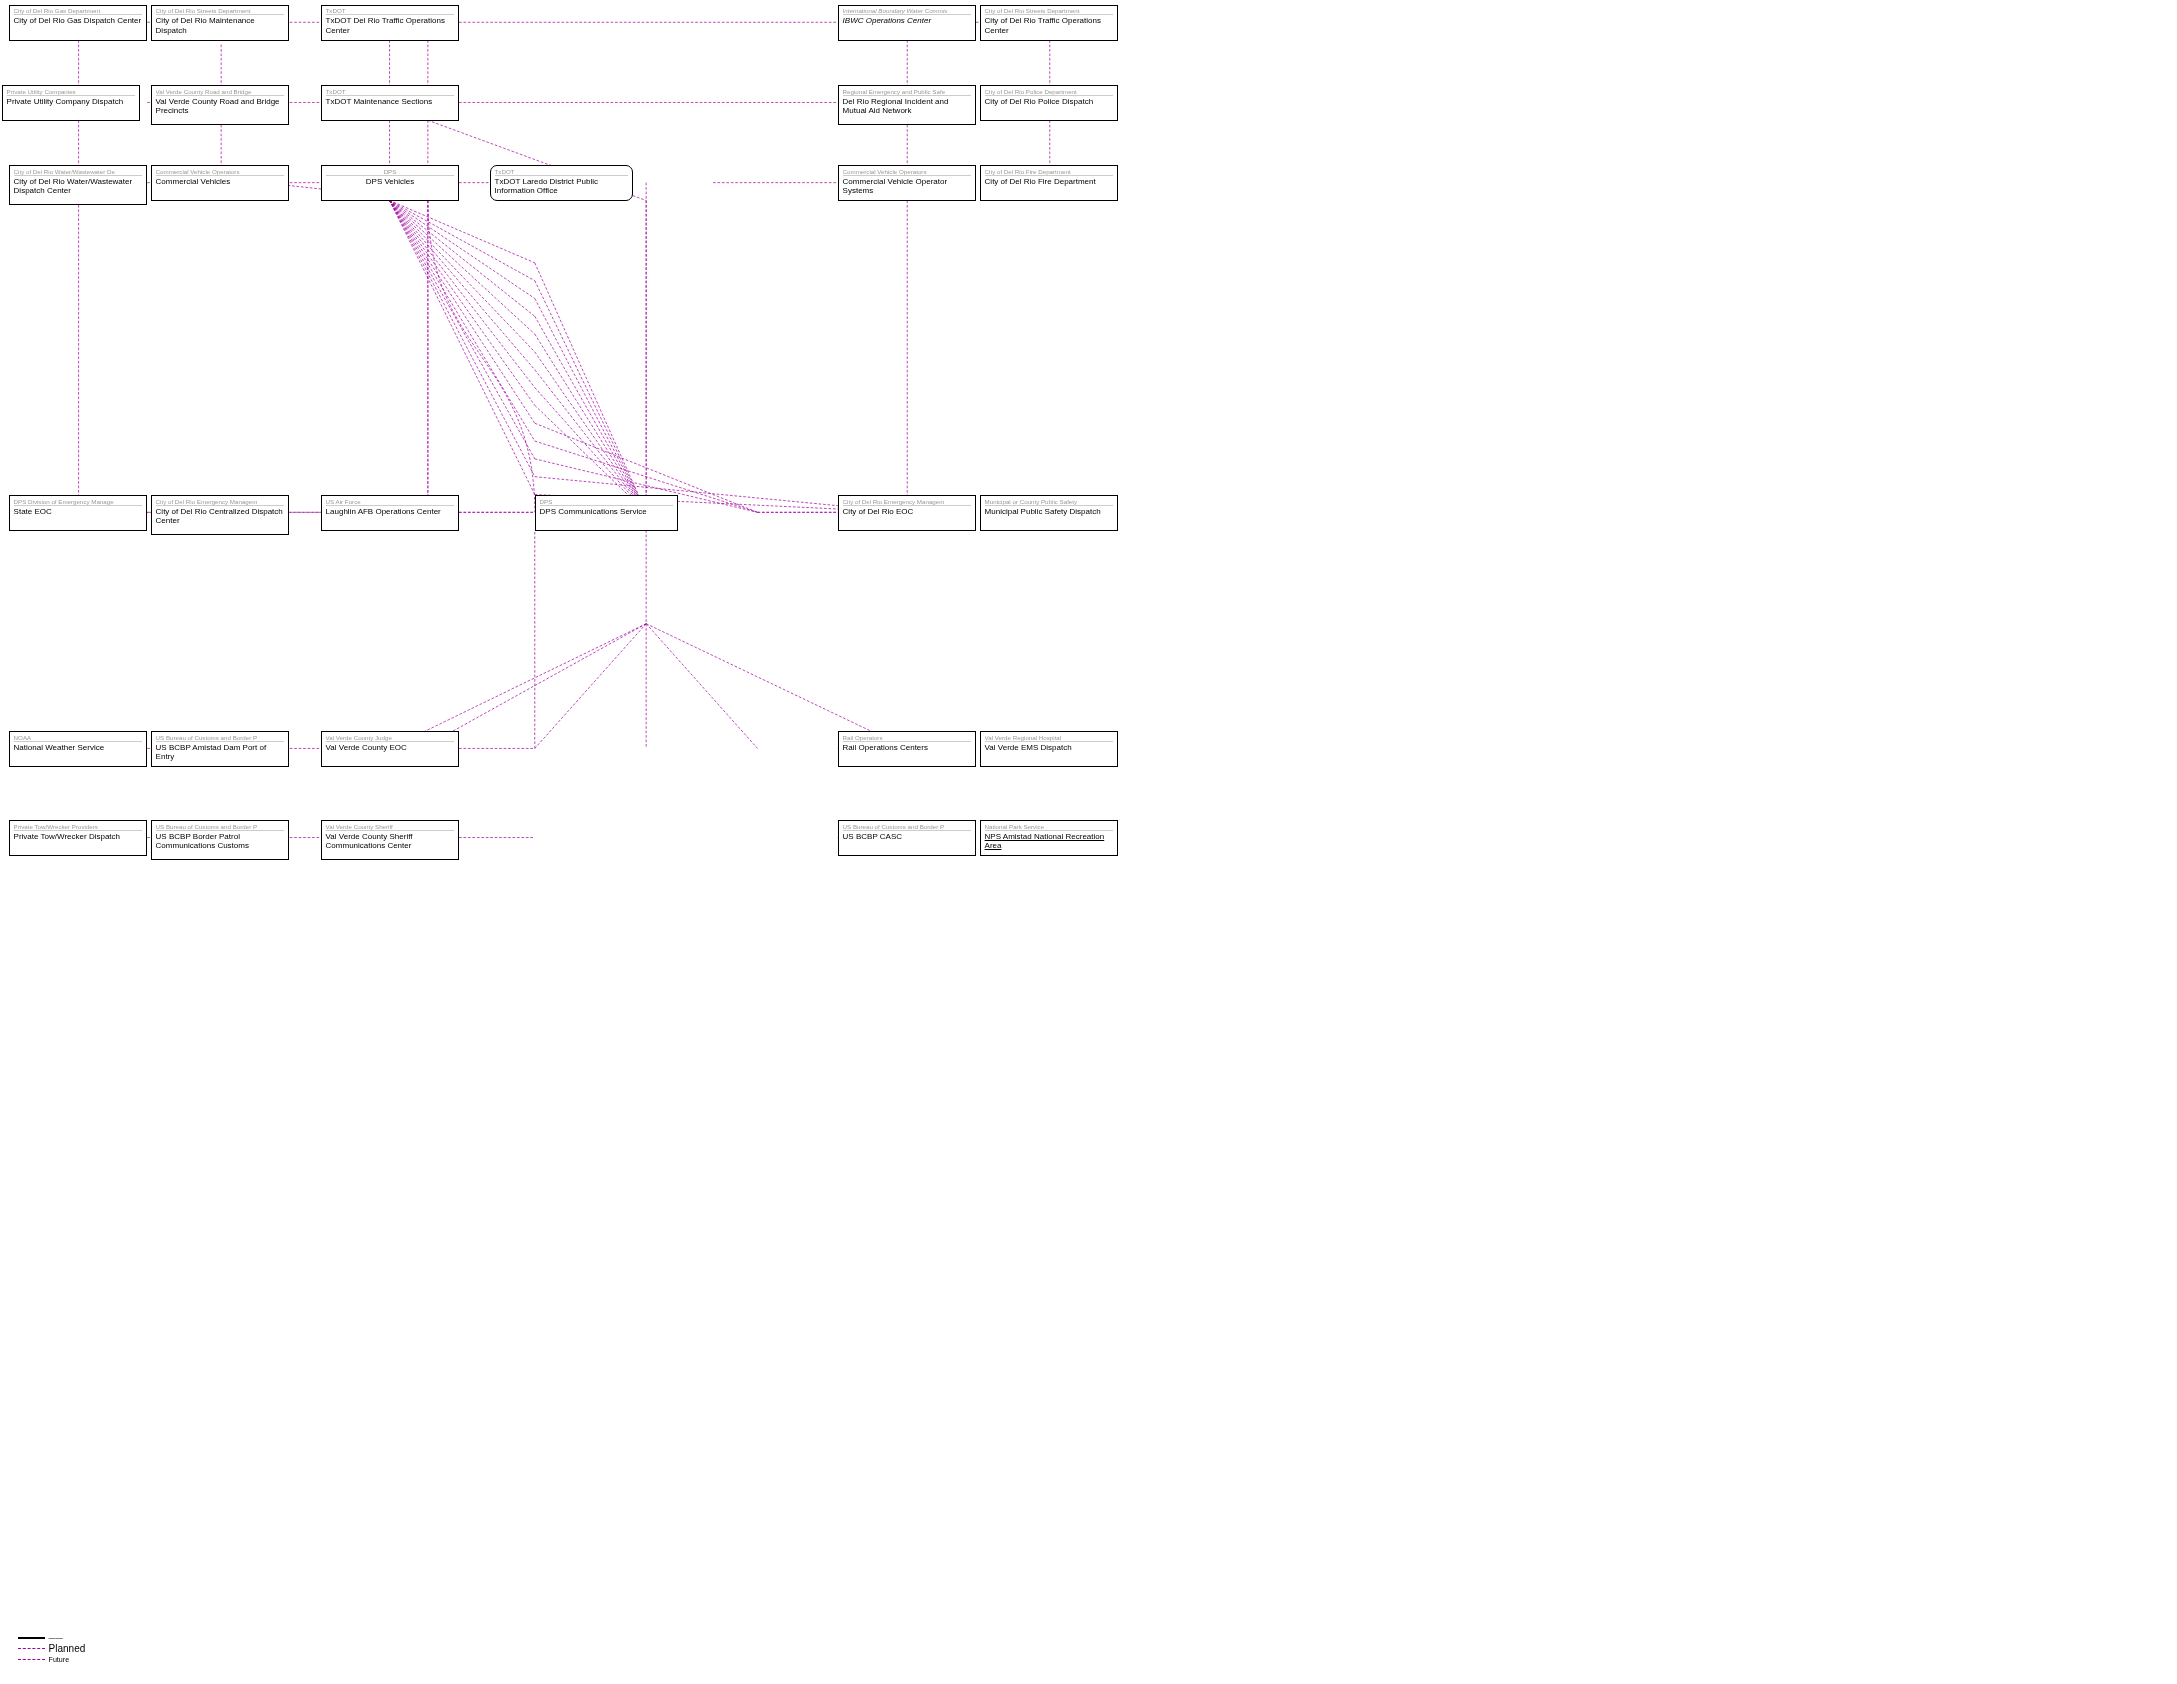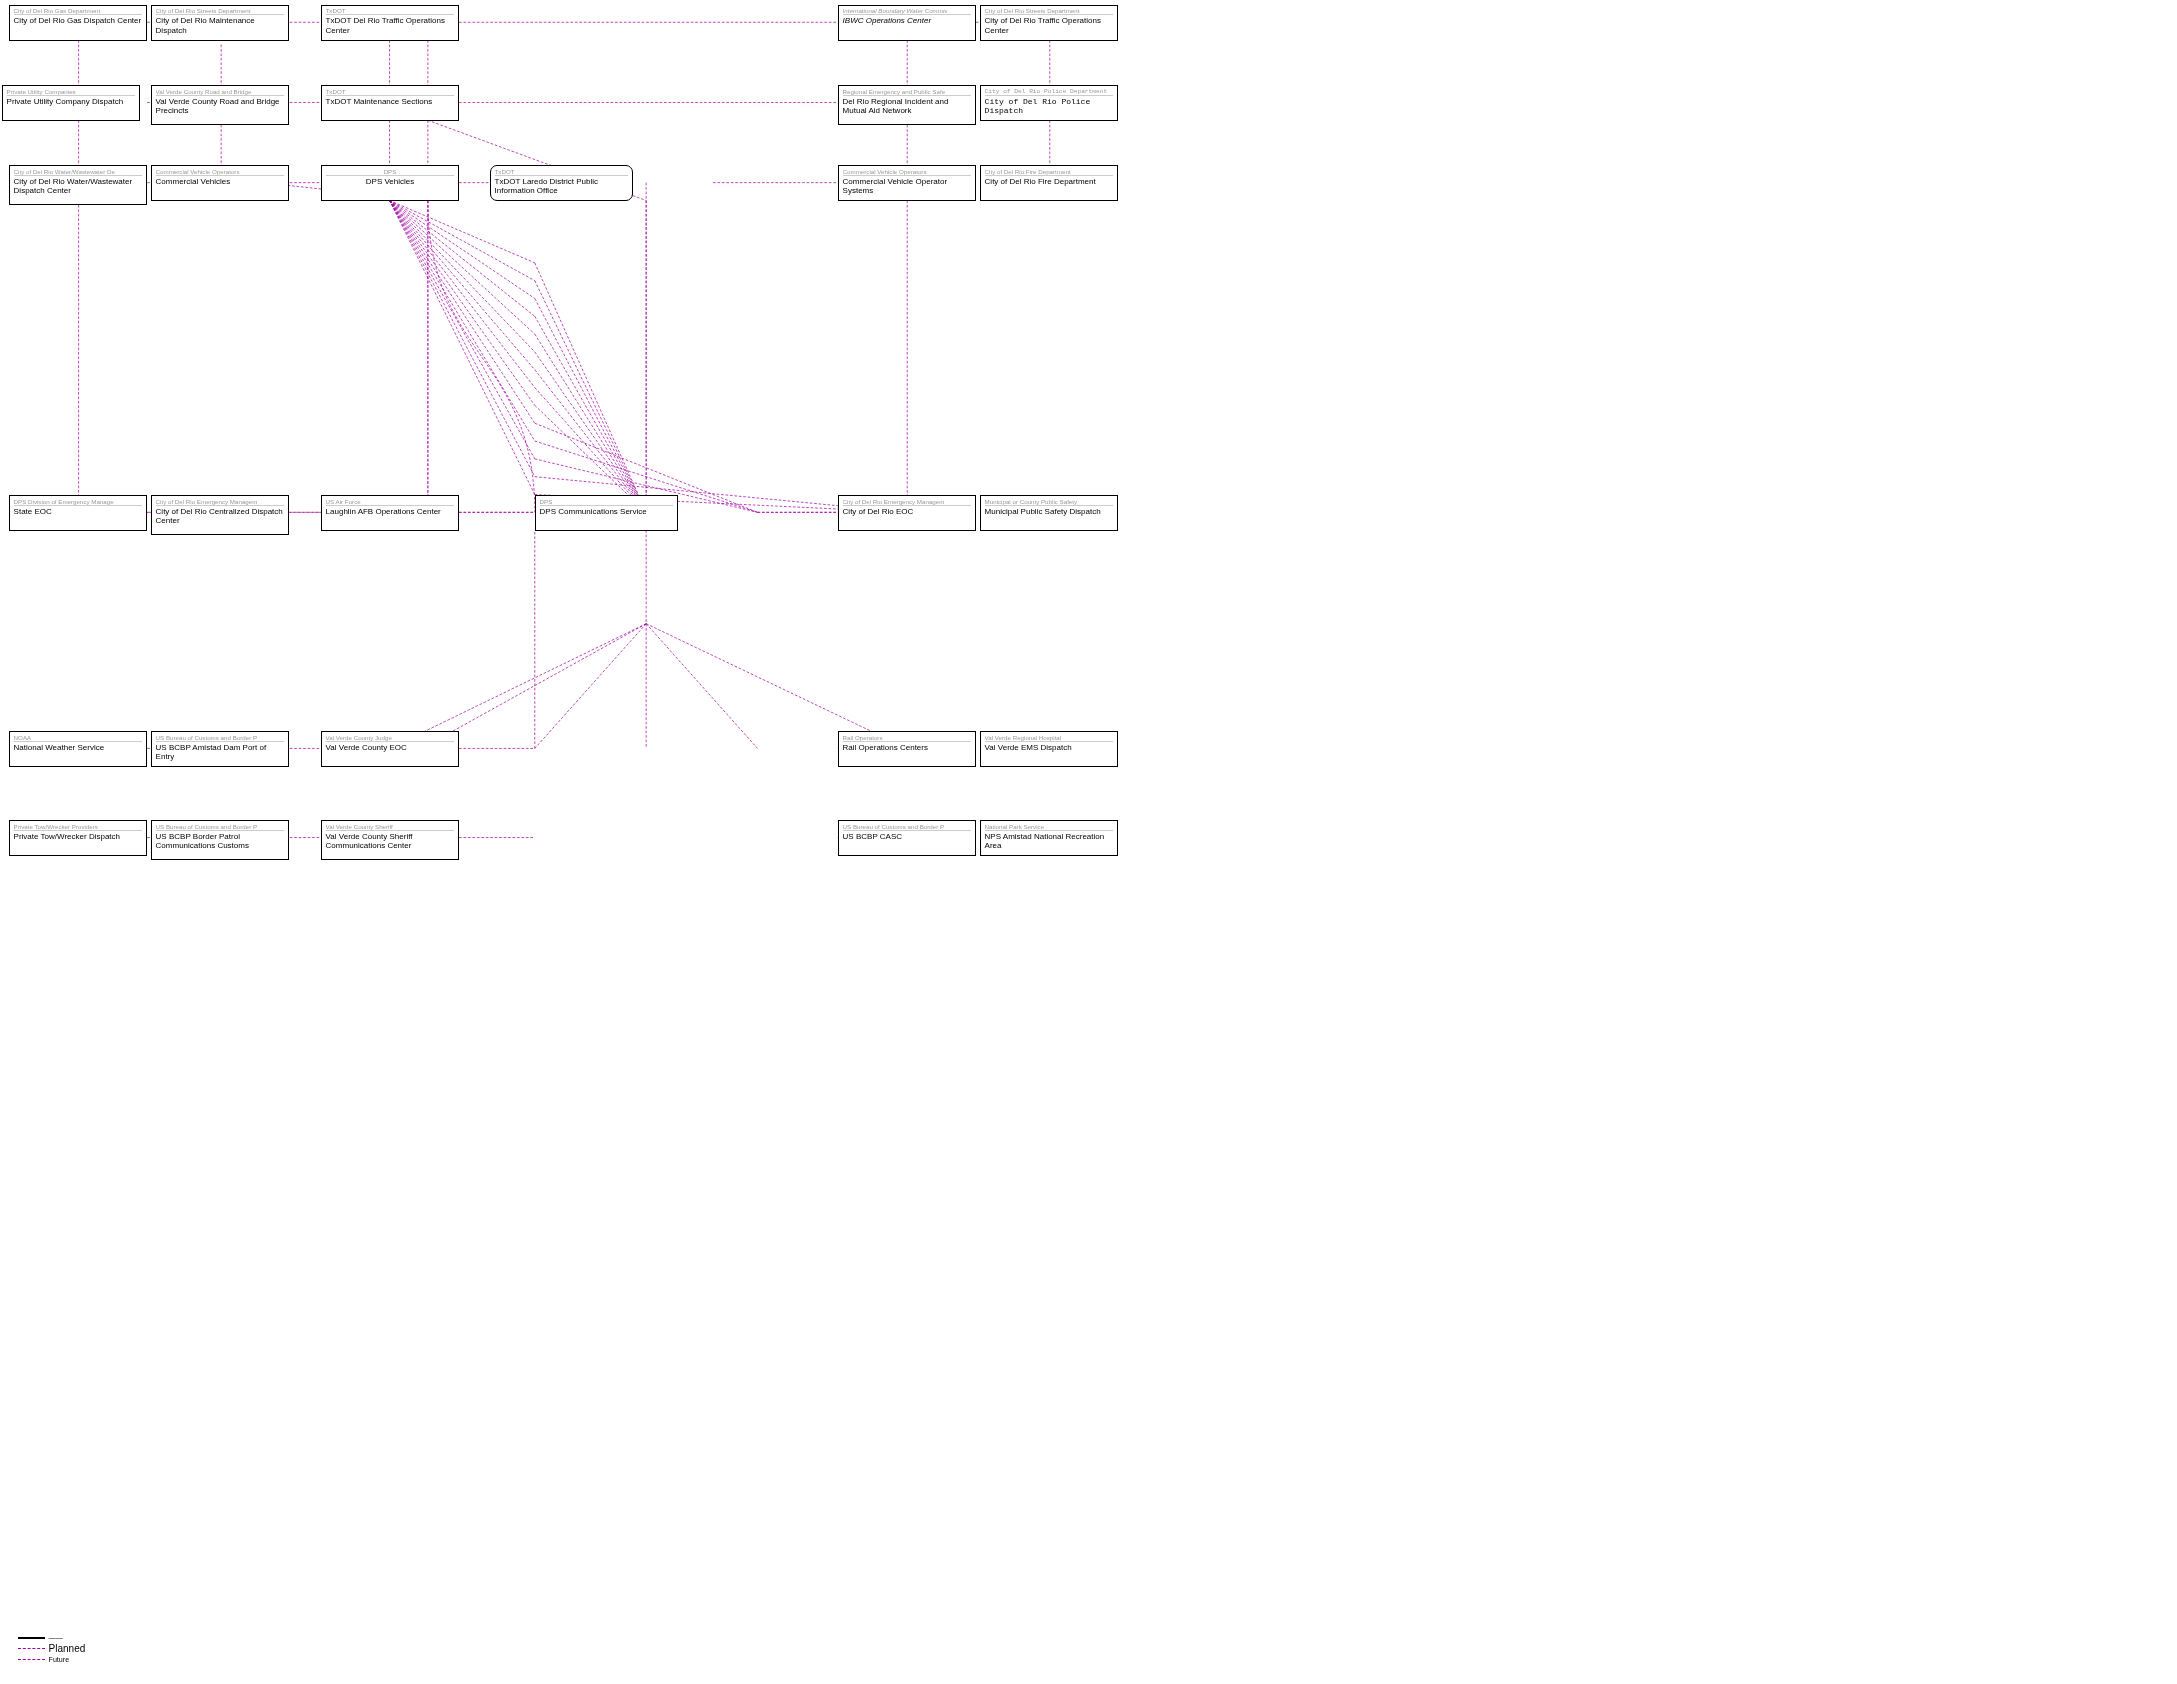--- a/index.html
+++ b/index.html
@@ -192,21 +192,21 @@
       <div class="node-title">Val Verde County Road and Bridge Precincts</div>
     </div>
     <div class="node-box" style="left: 321px; top: 85px; width: 138px; min-height: 36px;">
       <div class="node-category">TxDOT</div>
       <div class="node-title">TxDOT Maintenance Sections</div>
     </div>
     <div class="node-box" style="left: 838px; top: 85px; width: 138px; min-height: 40px;">
       <div class="node-category">Regional Emergency and Public Safe</div>
       <div class="node-title">Del Rio Regional Incident and Mutual Aid Network</div>
     </div>
-    <div class="node-box" style="left: 980px; top: 85px; width: 138px; min-height: 36px; font-family: Liberation Mono, monospace;">
+    <div class="node-box" style="left: 980px; top: 85px; width: 138px; min-height: 36px;">
       <div class="node-category">City of Del Rio Police Department</div>
       <div class="node-title">City of Del Rio Police Dispatch</div>
     </div>
     <div class="node-box" style="left: 9px; top: 165px; width: 138px; min-height: 40px;">
       <div class="node-category">City of Del Rio Water/Wastewater De</div>
       <div class="node-title">City of Del Rio Water/Wastewater Dispatch Center</div>
     </div>
     <div class="node-box" style="left: 151px; top: 165px; width: 138px; min-height: 36px;">
       <div class="node-category">Commercial Vehicle Operators</div>
       <div class="node-title">Commercial Vehicles</div>
@@ -280,21 +280,21 @@
       <div class="node-title">US BCBP Border Patrol Communications Customs</div>
     </div>
     <div class="node-box" style="left: 321px; top: 820px; width: 138px; min-height: 40px;">
       <div class="node-category">Val Verde County Sheriff</div>
       <div class="node-title">Val Verde County Sheriff Communications Center</div>
     </div>
     <div class="node-box" style="left: 838px; top: 820px; width: 138px; min-height: 36px;">
       <div class="node-category">US Bureau of Customs and Border P</div>
       <div class="node-title">US BCBP CASC</div>
     </div>
-    <div class="node-box" style="left: 980px; top: 820px; width: 138px; min-height: 36px;">
+    <div class="node-box" style="left: 980px; top: 820px; width: 138px; min-height: 36px; text-decoration: underline;">
       <div class="node-category">National Park Service</div>
       <div class="node-title">NPS Amistad National Recreation Area</div>
     </div>
     <div class="legend">
       <div class="legend-item">
         <div style="width: 27px; height: 1.8px; background: rgb(0, 0, 0);"></div>
         <span style="font-size: 7.1px;">——</span>
       </div>
       <div class="legend-item">
         <div style="width: 27px; height: 1.8px; border-top: 1.8px dashed rgb(160, 0, 160);"></div>

